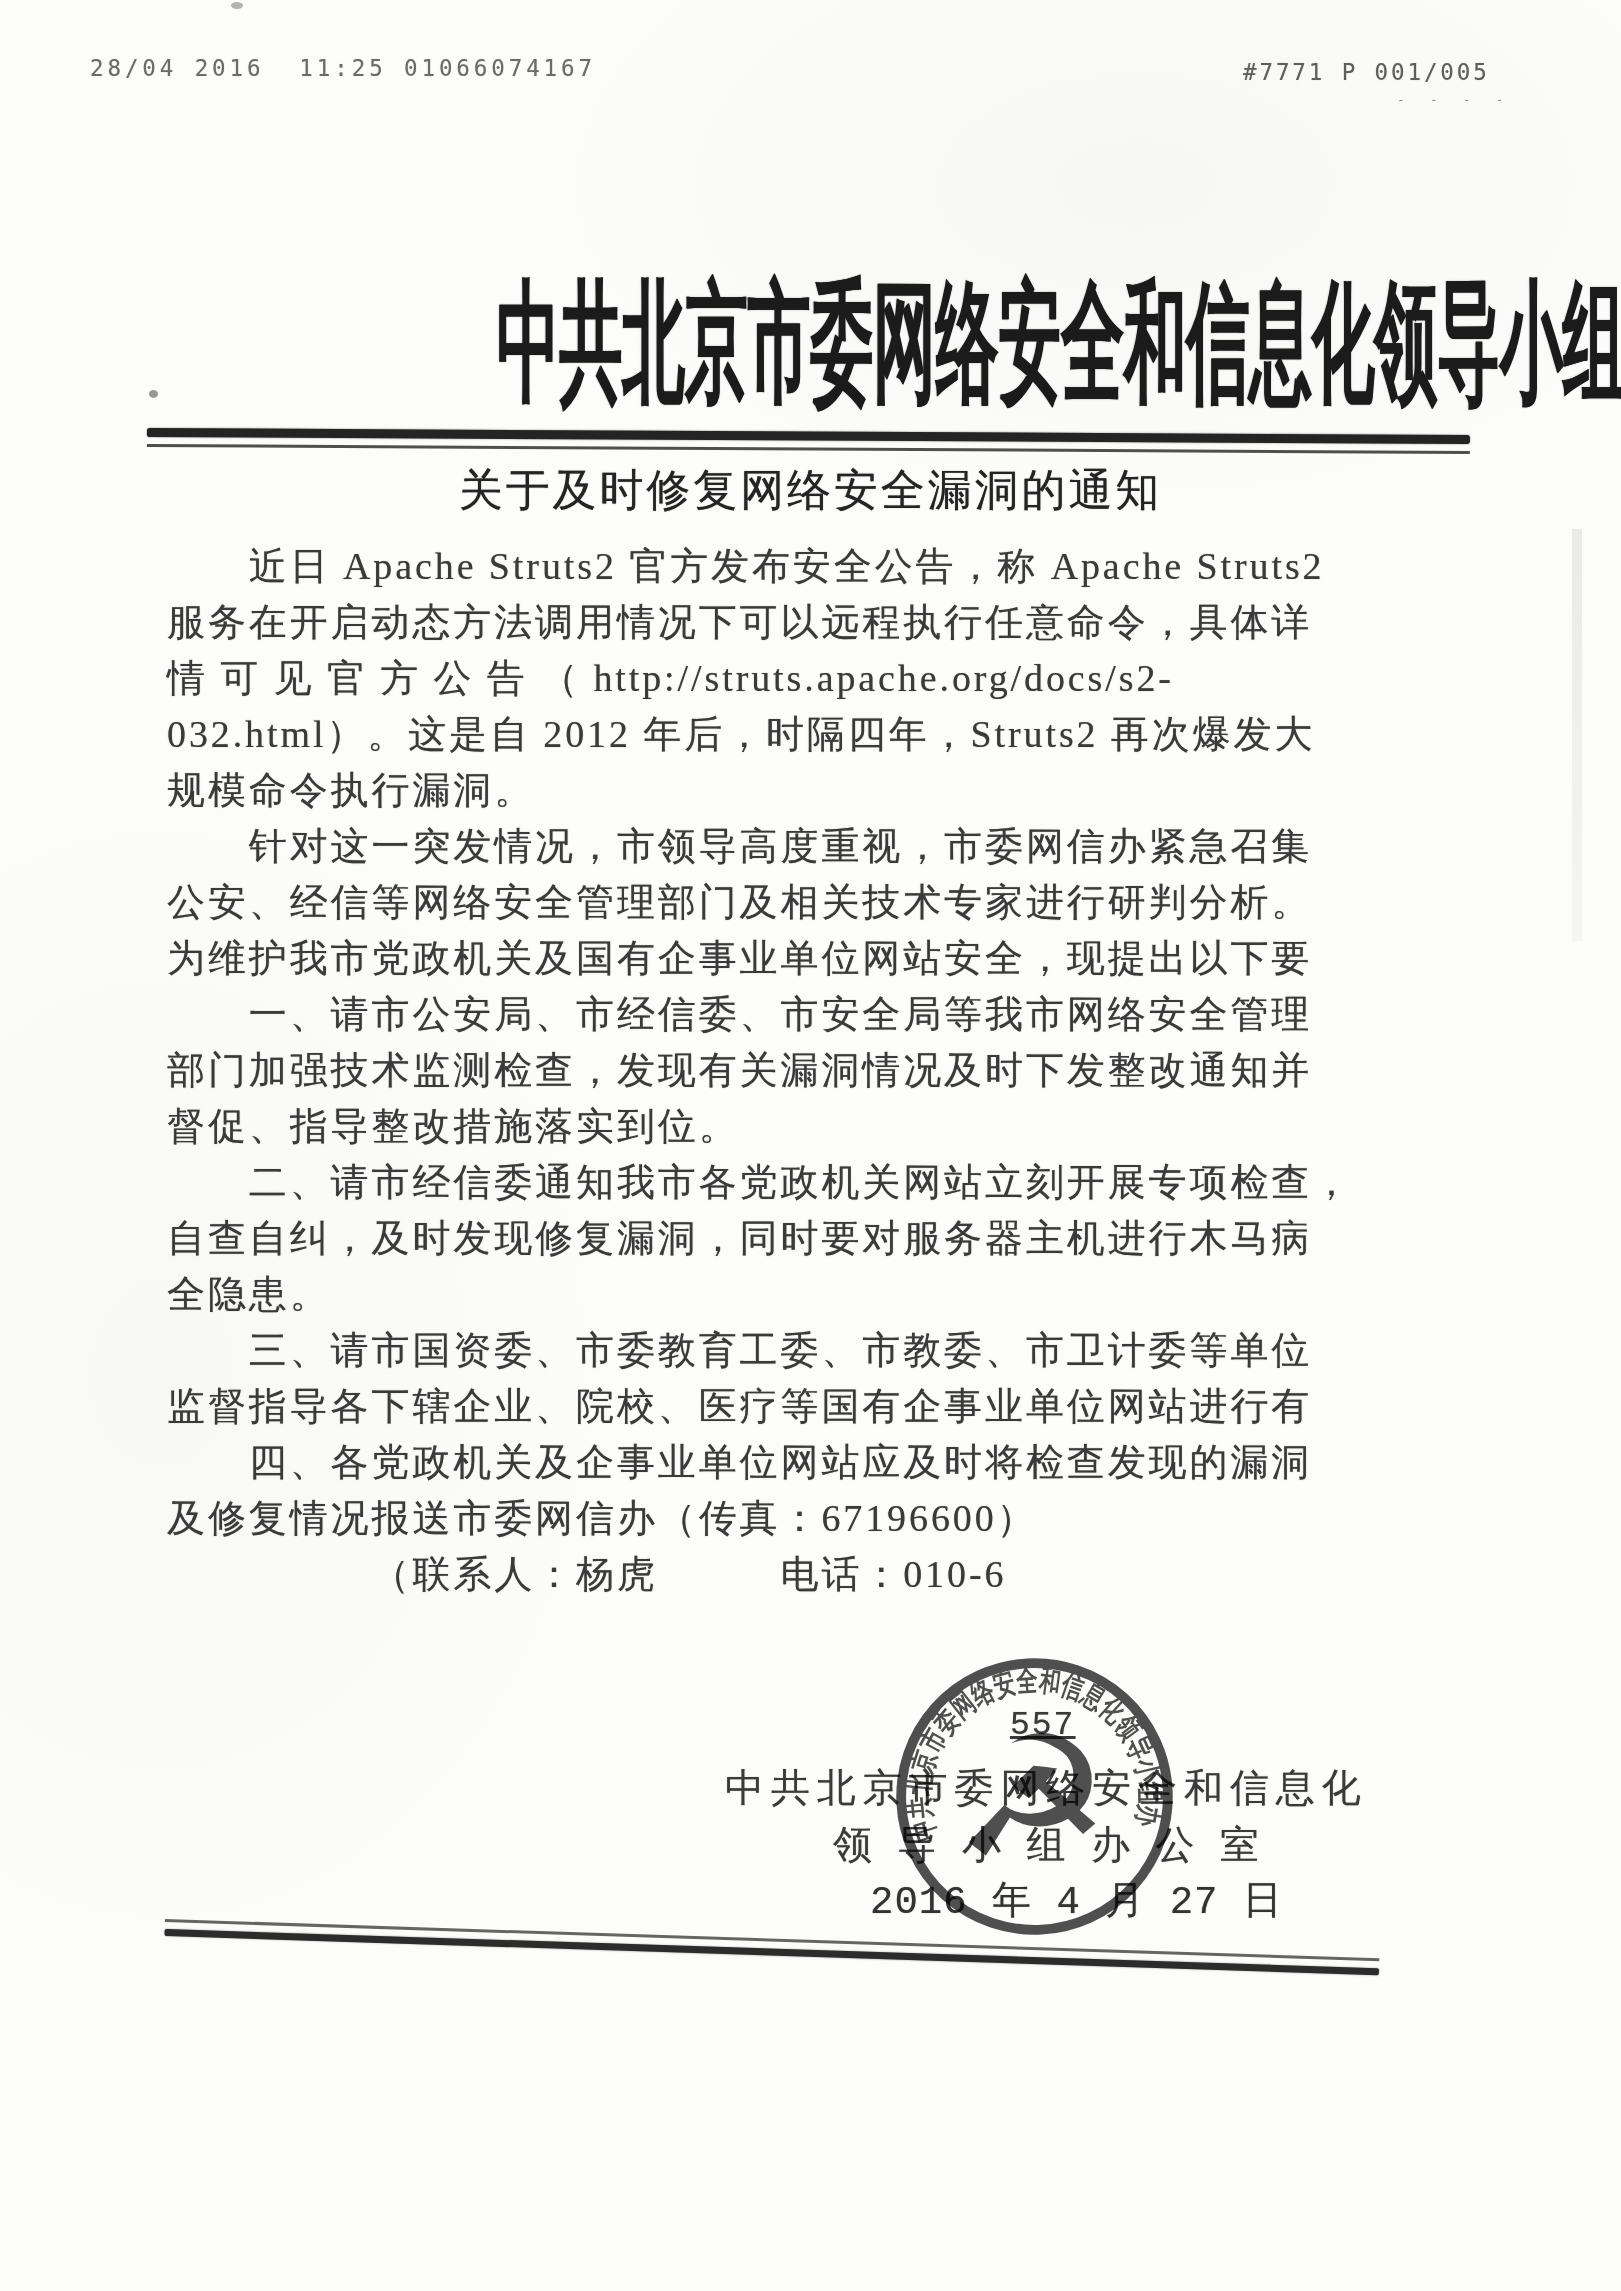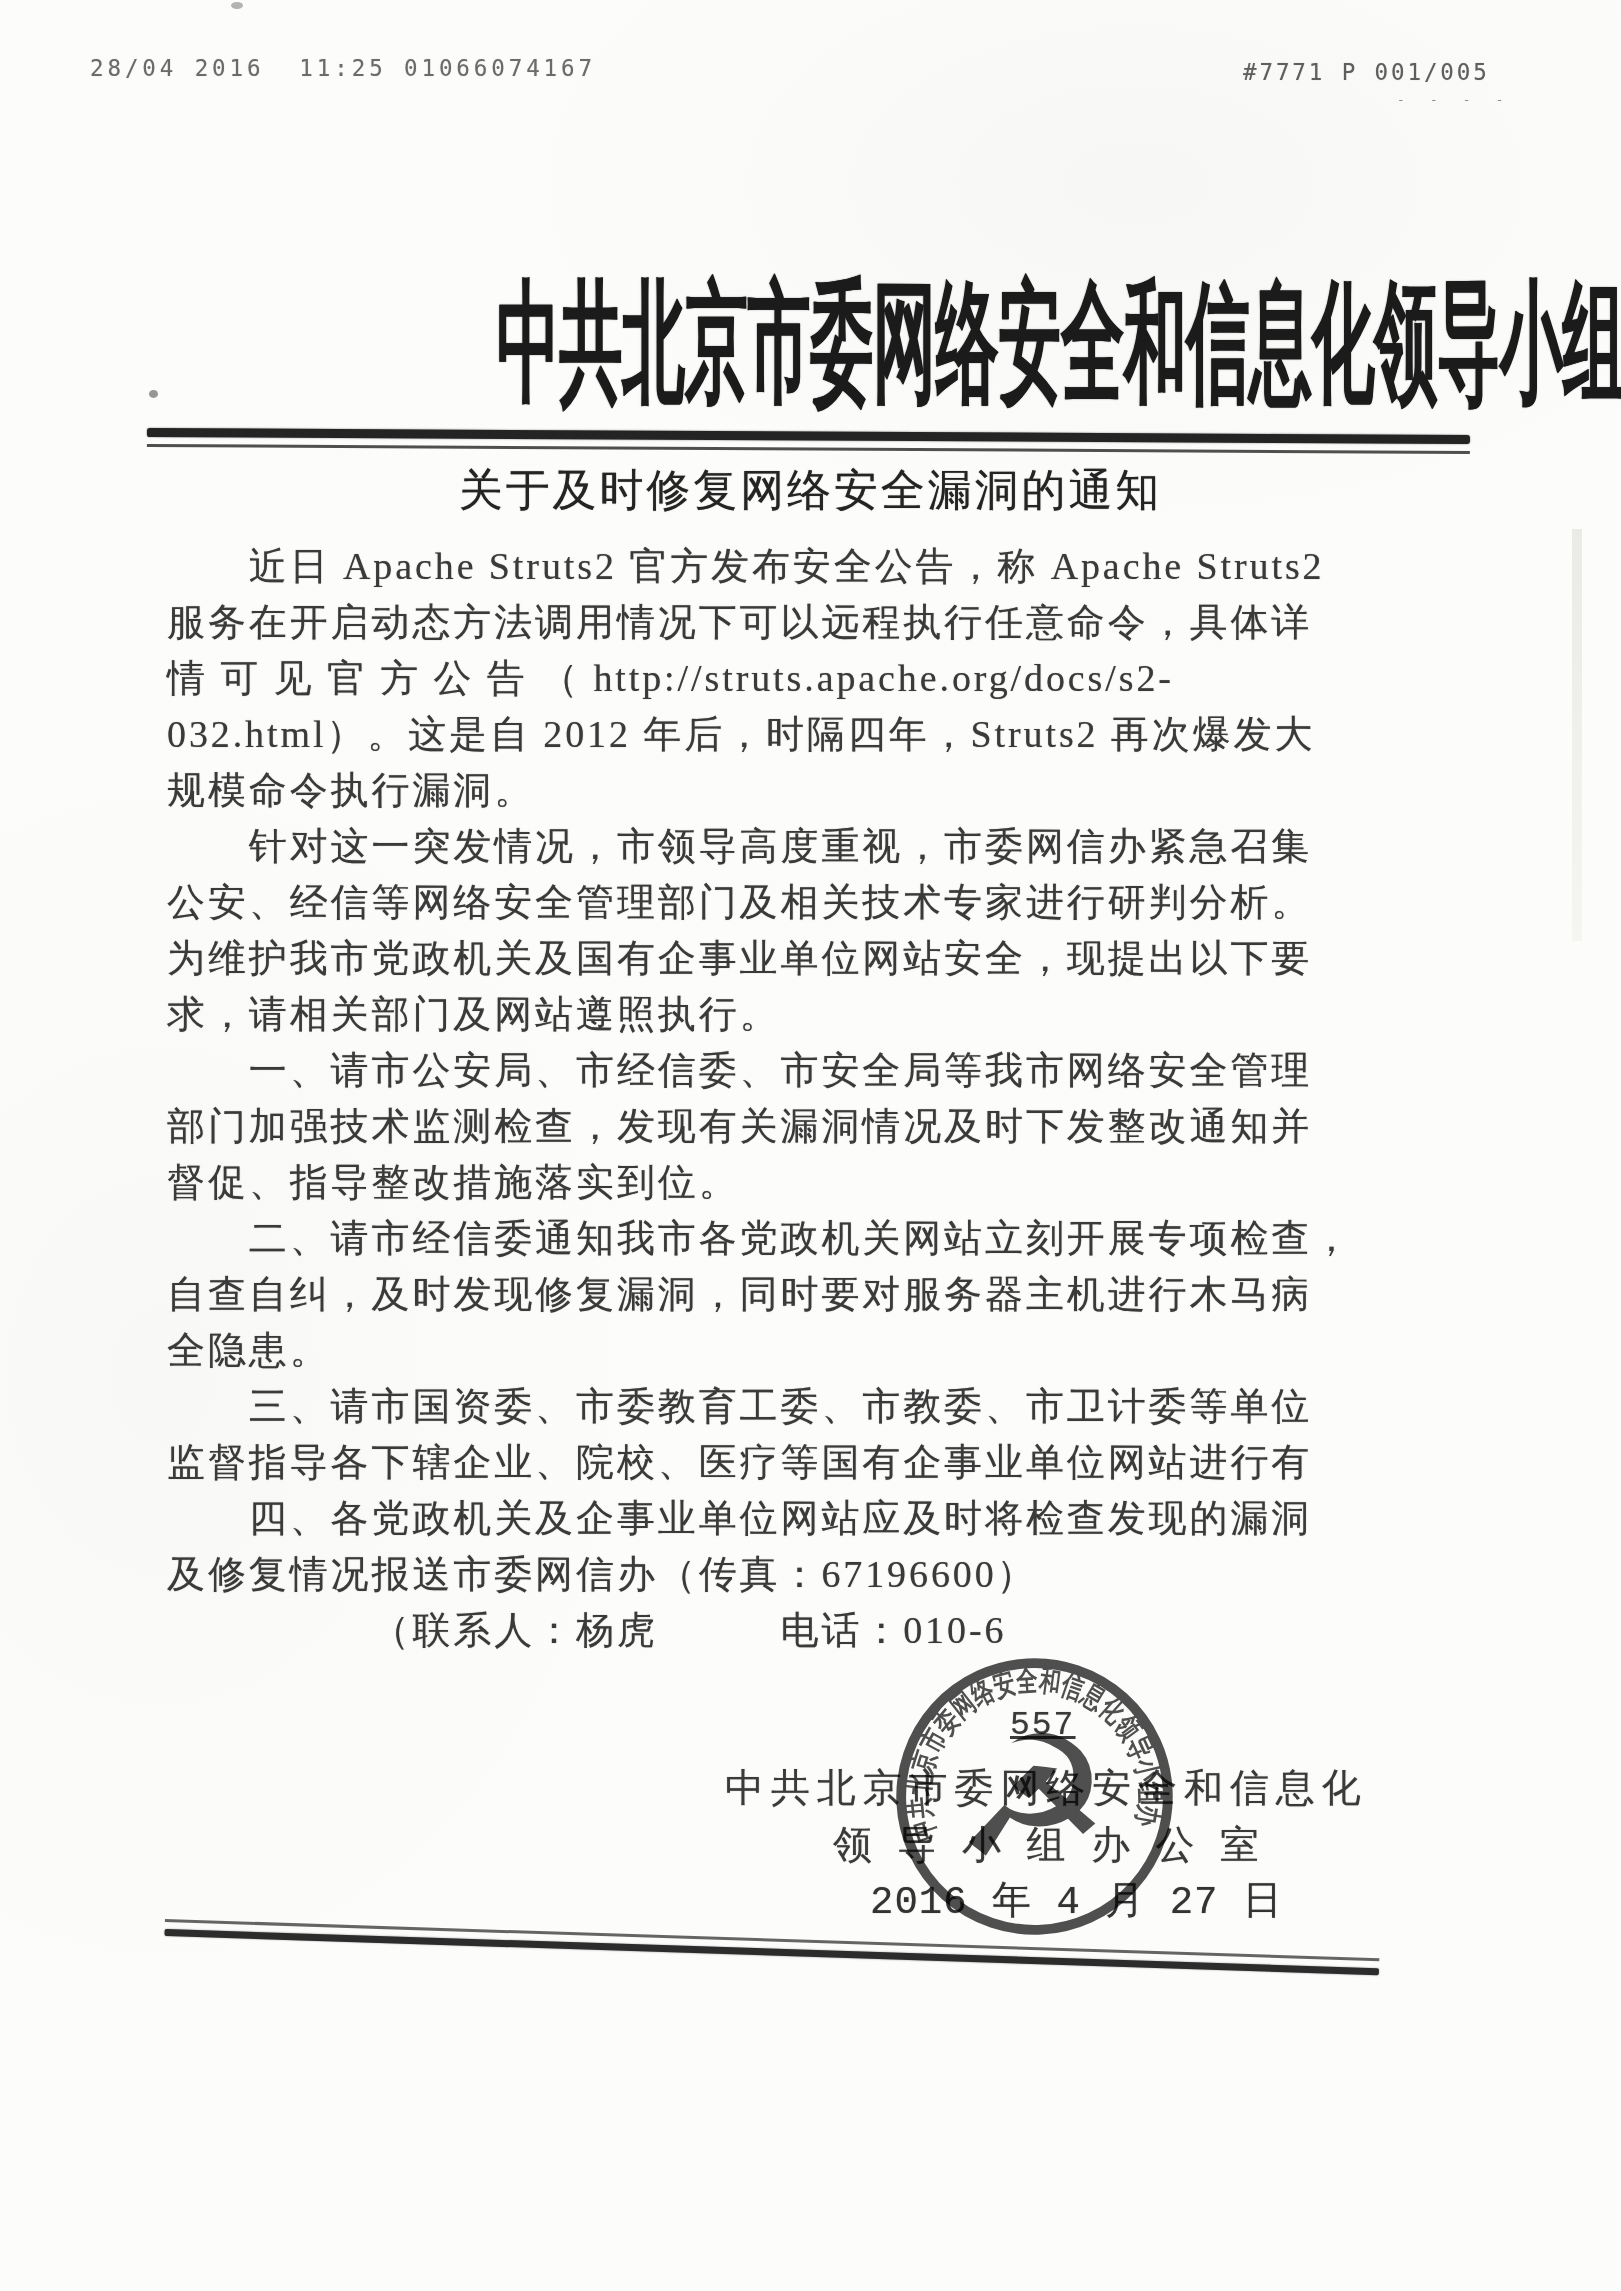--- a/index.html
+++ b/index.html
@@ -121,21 +121,20 @@
 
   <div class="body-text">
       <div class="body-line">　　近日 Apache Struts2 官方发布安全公告，称 Apache Struts2</div>
       <div class="body-line">服务在开启动态方法调用情况下可以远程执行任意命令，具体详</div>
       <div class="body-line">情 可 见 官 方 公 告 （ http://struts.apache.org/docs/s2-</div>
       <div class="body-line">032.html）。这是自 2012 年后，时隔四年，Struts2 再次爆发大</div>
       <div class="body-line">规模命令执行漏洞。</div>
       <div class="body-line">　　针对这一突发情况，市领导高度重视，市委网信办紧急召集</div>
       <div class="body-line">公安、经信等网络安全管理部门及相关技术专家进行研判分析。</div>
       <div class="body-line">为维护我市党政机关及国有企事业单位网站安全，现提出以下要</div>
-      <div class="body-line">求，请相关部门及网站遵照执行。</div>
       <div class="body-line">　　一、请市公安局、市经信委、市安全局等我市网络安全管理</div>
       <div class="body-line">部门加强技术监测检查，发现有关漏洞情况及时下发整改通知并</div>
       <div class="body-line">督促、指导整改措施落实到位。</div>
       <div class="body-line">　　二、请市经信委通知我市各党政机关网站立刻开展专项检查，</div>
       <div class="body-line">自查自纠，及时发现修复漏洞，同时要对服务器主机进行木马病</div>
       <div class="body-line">全隐患。</div>
       <div class="body-line">　　三、请市国资委、市委教育工委、市教委、市卫计委等单位</div>
       <div class="body-line">监督指导各下辖企业、院校、医疗等国有企事业单位网站进行有</div>
       <div class="body-line">　　四、各党政机关及企事业单位网站应及时将检查发现的漏洞</div>
       <div class="body-line">及修复情况报送市委网信办（传真：67196600）</div>

